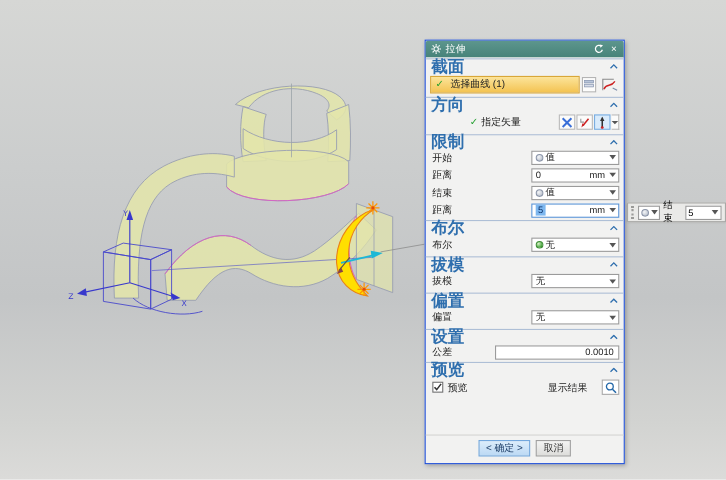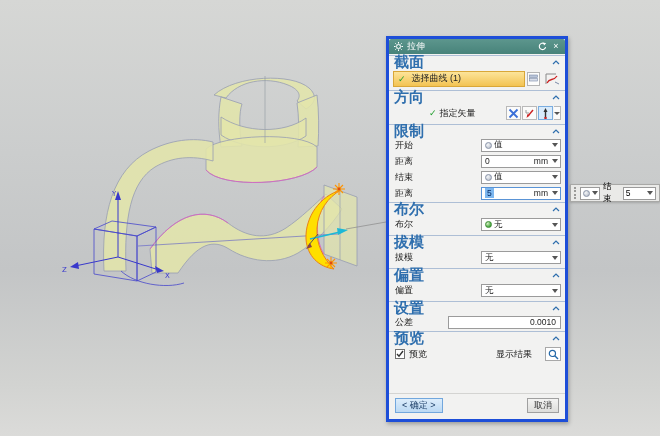--- a/index.html
+++ b/index.html
@@ -10,21 +10,21 @@
     background:linear-gradient(180deg,#d6d7d5 0%,#cbcdcd 35%,#c3c5c6 62%,#d2d3d1 88%,#dbdbd9 100%);
   }
   svg text { font-family:"DejaVu Sans",sans-serif; }
 
   
   .viewport-svg { position:absolute; left:0; top:0; }
 
   
   .dialog {
     position:absolute; left:386px; top:36px; width:182px; height:386px;
-    background:#f2f2f1; border:3px solid #1d4ed8;
+    background:#f2f2f1; border:1px solid #1d4ed8;
     box-shadow:1px 2px 4px rgba(0,0,0,.28);
     font-size:9px; color:#222; display:flex; flex-direction:column;
   }
   .titlebar {
     height:15px; flex:none; display:flex; align-items:center; gap:4px;
     background:linear-gradient(180deg,#5d968d,#47837a);
     color:#fff; padding:0 4px; font-size:9px;
     border-radius:2px 2px 0 0;
   }
   .titlebar .spacer { flex:1; }
@@ -70,21 +70,21 @@
   .dir-drop { width:7px; height:14px; display:flex; align-items:center; justify-content:center; border:1px solid #b9b9b9; border-left:none; background:#fbfbfa; }
   .dir-drop .car { margin:0; border-top-width:3px; }
 
   .cb { width:10px; height:10px; background:#fff; border:1px solid #707070; display:inline-flex; align-items:center; justify-content:center; flex:none; }
 
   .ctl.wide { width:113px; justify-content:flex-end; padding-right:4px; }
 
   .result-grp { display:flex; align-items:center; gap:13px; }
   .mag-btn { width:16px; height:14px; background:#fff; border:1px solid #a8a8a8; display:flex; align-items:center; justify-content:center; }
 
-  .btn-row { margin-top:auto; flex:none; display:flex; justify-content:space-between; gap:5px; padding:4px 6px 6px; border-top:1px solid #d4d4d2; }
+  .btn-row { margin-top:auto; flex:none; display:flex; justify-content:center; gap:5px; padding:4px 6px 6px; border-top:1px solid #d4d4d2; }
   .btn { height:15px; font-size:9px; display:flex; align-items:center; padding:0 6px; cursor:default; }
   .btn.ok { background:linear-gradient(180deg,#dcedfb,#bcd9f4); border:1px solid #72a7dd; color:#1c3d66; }
   .btn.cancel { background:linear-gradient(180deg,#f4f4f3,#dddddb); border:1px solid #a0a0a0; color:#333; }
 
   
   .floatbar {
     position:absolute; left:570px; top:184px; height:18px;
     display:flex; align-items:center; gap:3px; padding:0 3px 0 3px;
     background:#eaeae8; border:1px solid #a8a8a6; box-shadow:0 1px 2px rgba(0,0,0,.18);
     font-size:8.5px;

